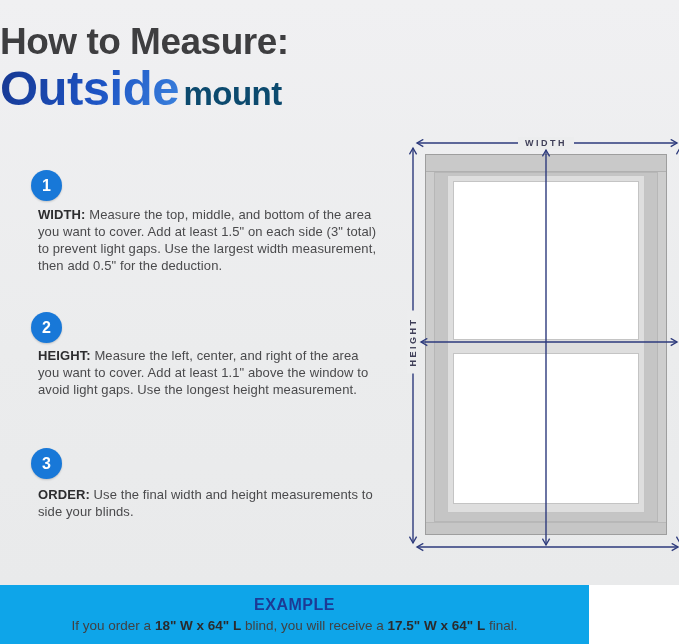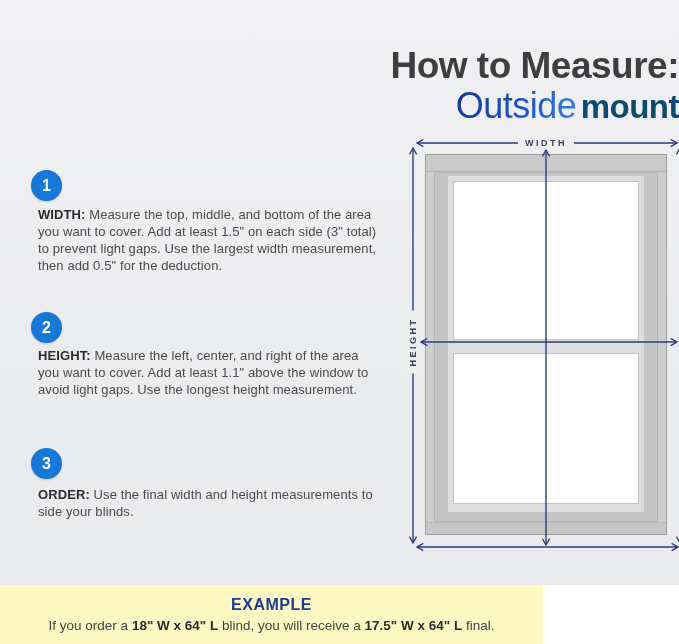--- a/index.html
+++ b/index.html
@@ -5,24 +5,24 @@
   * { margin:0; padding:0; box-sizing:border-box; }
   html,body { width:679px; height:644px; }
   body { font-family:"Liberation Sans","DejaVu Sans",sans-serif; background:#fff; }
   .page { position:relative; width:679px; height:644px; overflow:hidden; background:#fff; }
 
   
   .canvas { position:absolute; left:0; top:0; width:679px; height:585px;
             background:linear-gradient(180deg,#f0f0f2 0%,#ebeced 60%,#e9eaeb 100%); }
 
   
-  .title-wrap { position:absolute; left:0; top:22px; width:679px; text-align:right;margin-top:24px; }
+  .title-wrap { position:absolute; left:0; top:22px; width:679px; text-align:left; }
   .title-line1 { font-size:37px; font-weight:700; color:#3e3e40; letter-spacing:-0.5px; line-height:1.1; }
   .title-line2 { margin-top:1px; line-height:1.0; }
-  .title-highlight { font-size:36px; font-weight:400; letter-spacing:-0.5px;
+  .title-highlight { font-size:49px; font-weight:700; letter-spacing:-0.5px;
      background:linear-gradient(115deg,#16368f 0%,#1d54c4 55%,#3b82dd 100%);
      -webkit-background-clip:text; background-clip:text;
      -webkit-text-fill-color:transparent; color:#1d54c4; }
   .title-suffix { font-size:33px; font-weight:700; color:#0c4a6e; letter-spacing:-0.5px; }
 
   
   .step-circle { position:absolute; left:31px; width:31px; height:31px; border-radius:50%;
      background:#1878d8; color:#ffffff; font-size:16px; font-weight:700;
      display:flex; align-items:center; justify-content:center;
      box-shadow:0 1px 2px rgba(0,0,0,0.18); }
@@ -51,22 +51,22 @@
 
   .arrows { position:absolute; left:0; top:0; width:300px; height:440px; }
 
   .dim-label { position:absolute; background:#ecedee; color:#3f3f58;
      font-size:9px; font-weight:700; letter-spacing:2.5px; padding:1px 7px;
      white-space:nowrap; }
   .width-label { left:155px; top:15px; transform:translate(-50%,-50%); }
   .height-label { left:22px; top:214px; transform:translate(-50%,-50%) rotate(-90deg); }
 
   
-  .footer { position:absolute; left:0; top:585px; width:543px; height:59px;
-            background:#fef9c3; text-align:center; padding-top:11px; }
+  .footer { position:absolute; left:0; top:585px; width:589px; height:59px;
+            background:#0ea5e9; text-align:center; padding-top:11px; }
   .example-heading { font-size:16px; font-weight:700; color:#1d3a94; letter-spacing:0.5px; }
   .example-line { margin-top:4px; font-size:13.5px; color:#414143; }
   .example-line strong { color:#2b2b2d; font-weight:700; }
 </style>
 </head>
 <body>
 
 <div class="page">
   <div class="canvas"></div>
 

